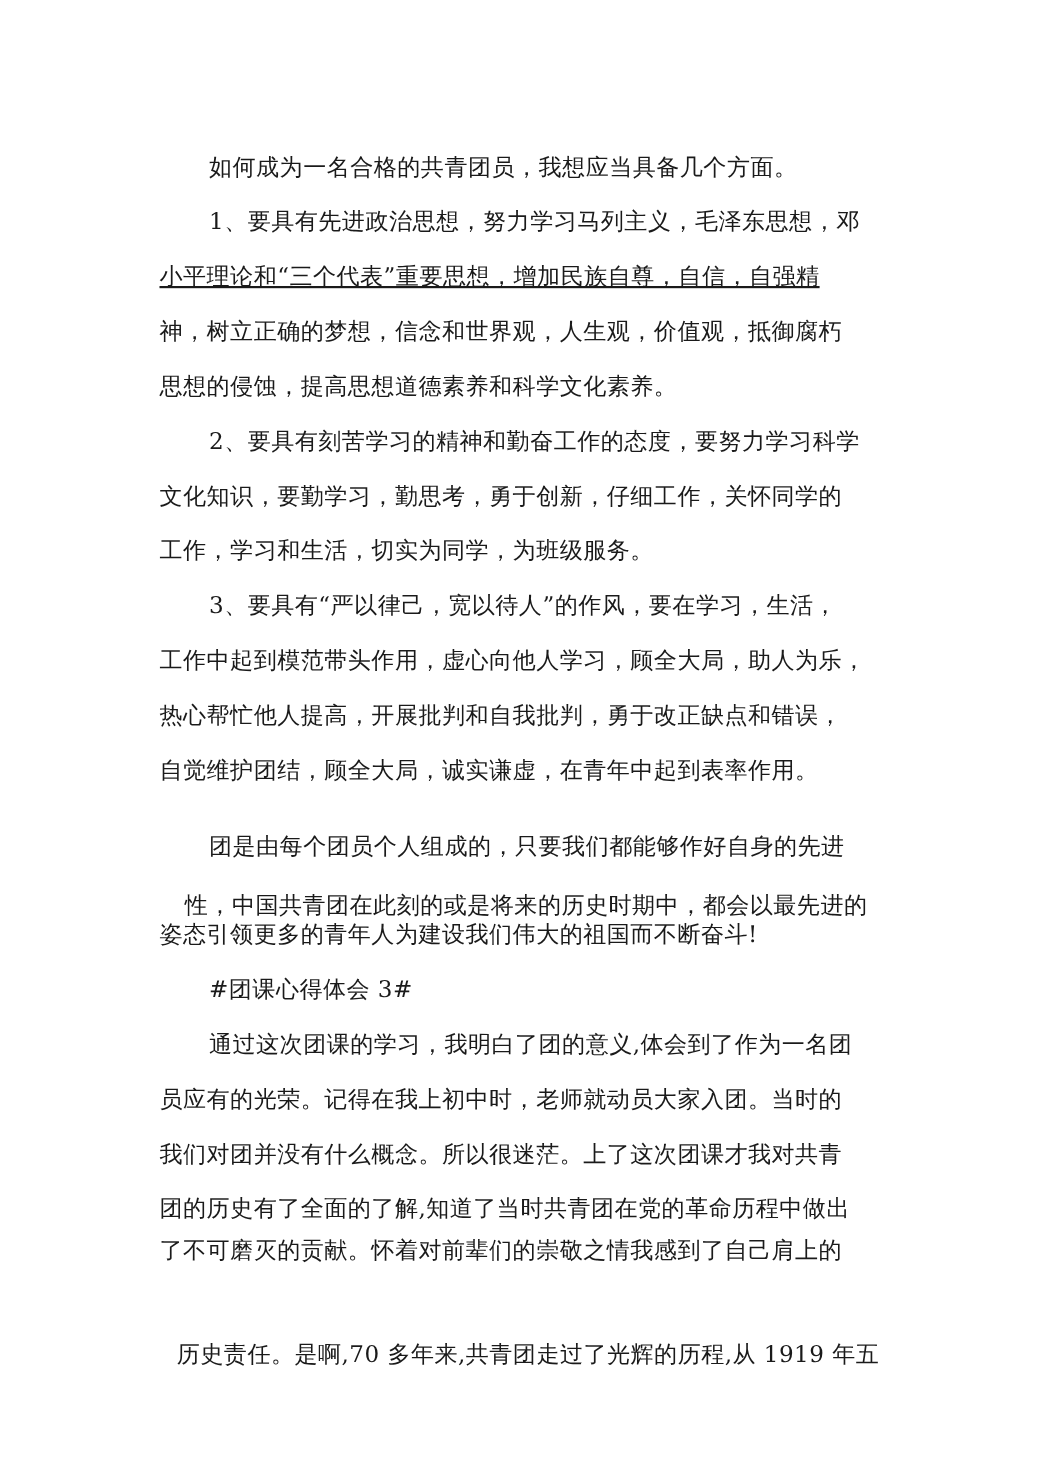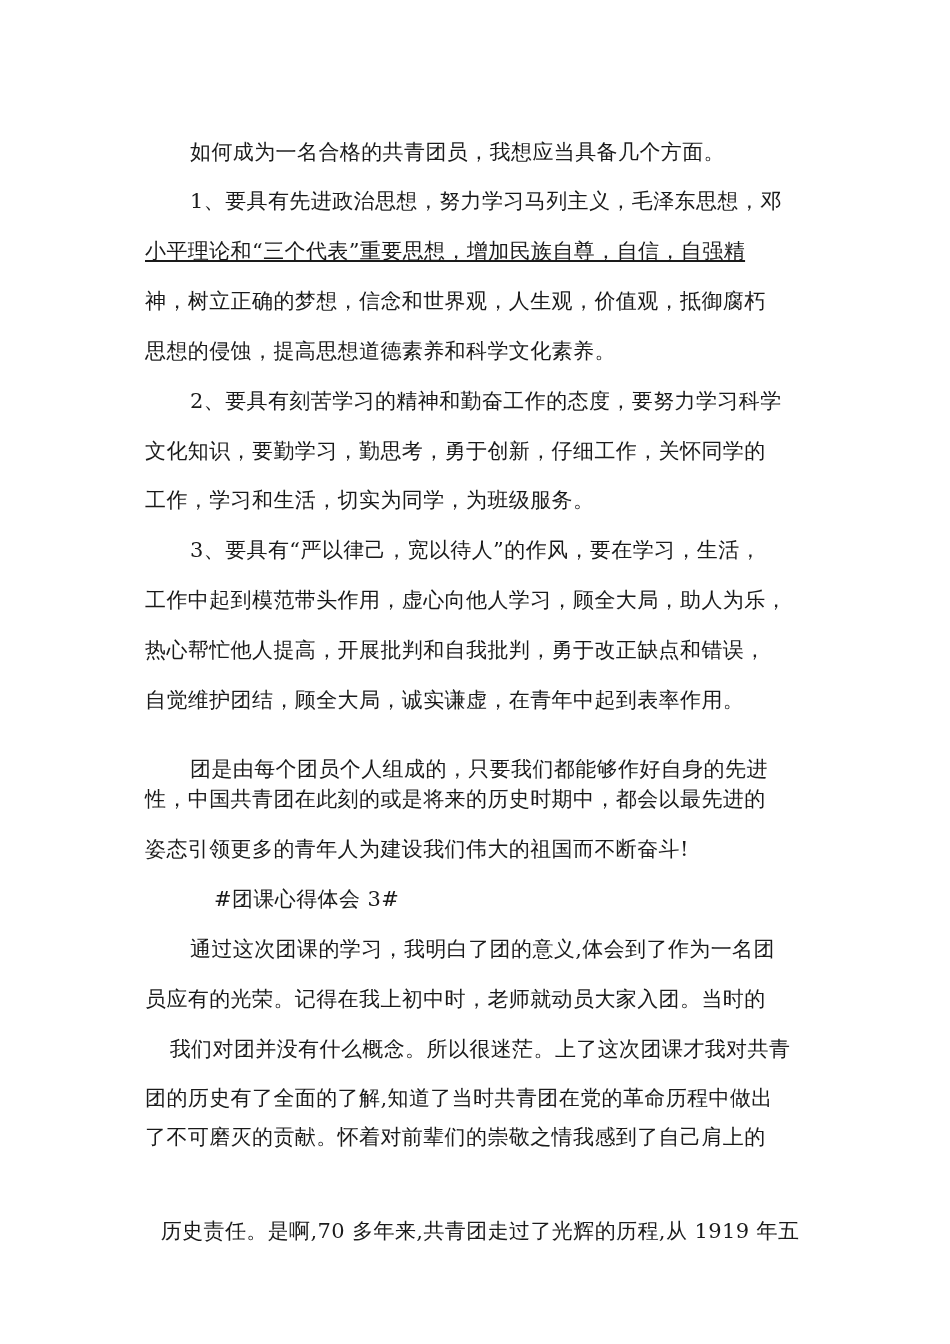--- a/index.html
+++ b/index.html
@@ -49,22 +49,22 @@
   <div class="line" style="top:286px;">神，树立正确的梦想，信念和世界观，人生观，价值观，抵御腐朽</div>
   <div class="line" style="top:336px;">思想的侵蚀，提高思想道德素养和科学文化素养。</div>
   <div class="line indent" style="top:386px;">2、要具有刻苦学习的精神和勤奋工作的态度，要努力学习科学</div>
   <div class="line" style="top:436px;">文化知识，要勤学习，勤思考，勇于创新，仔细工作，关怀同学的</div>
   <div class="line" style="top:485px;">工作，学习和生活，切实为同学，为班级服务。</div>
   <div class="line indent" style="top:535px;">3、要具有“严以律己，宽以待人”的作风，要在学习，生活，</div>
   <div class="line" style="top:585px;">工作中起到模范带头作用，虚心向他人学习，顾全大局，助人为乐，</div>
   <div class="line" style="top:635px;">热心帮忙他人提高，开展批判和自我批判，勇于改正缺点和错误，</div>
   <div class="line" style="top:685px;">自觉维护团结，顾全大局，诚实谦虚，在青年中起到表率作用。</div>
   <div class="line indent" style="top:754px;">团是由每个团员个人组成的，只要我们都能够作好自身的先进</div>
-  <div class="line" style="top:784px;">性，中国共青团在此刻的或是将来的历史时期中，都会以最先进的</div>
+  <div class="line" style="top:808px;margin-left:23px;">性，中国共青团在此刻的或是将来的历史时期中，都会以最先进的</div>
   <div class="line" style="top:834px;">姿态引领更多的青年人为建设我们伟大的祖国而不断奋斗!</div>
-  <div class="line indent" style="top:884px;margin-left:24px;">#团课心得体会 3#</div>
+  <div class="line indent" style="top:884px;">#团课心得体会 3#</div>
   <div class="line indent" style="top:934px;">通过这次团课的学习，我明白了团的意义,体会到了作为一名团</div>
   <div class="line" style="top:984px;">员应有的光荣。记得在我上初中时，老师就动员大家入团。当时的</div>
-  <div class="line" style="top:1034px;text-align:center;">我们对团并没有什么概念。所以很迷茫。上了这次团课才我对共青</div>
+  <div class="line" style="top:1034px;">我们对团并没有什么概念。所以很迷茫。上了这次团课才我对共青</div>
   <div class="line" style="top:1083px;">团的历史有了全面的了解,知道了当时共青团在党的革命历程中做出</div>
   <div class="line" style="top:1122px;">了不可磨灭的贡献。怀着对前辈们的崇敬之情我感到了自己肩上的</div>
   <div class="line" style="top:1216px;text-align:center;">历史责任。是啊,70 多年来,共青团走过了光辉的历程,从 1919 年五</div>
 </div>
 
 </body></html>

